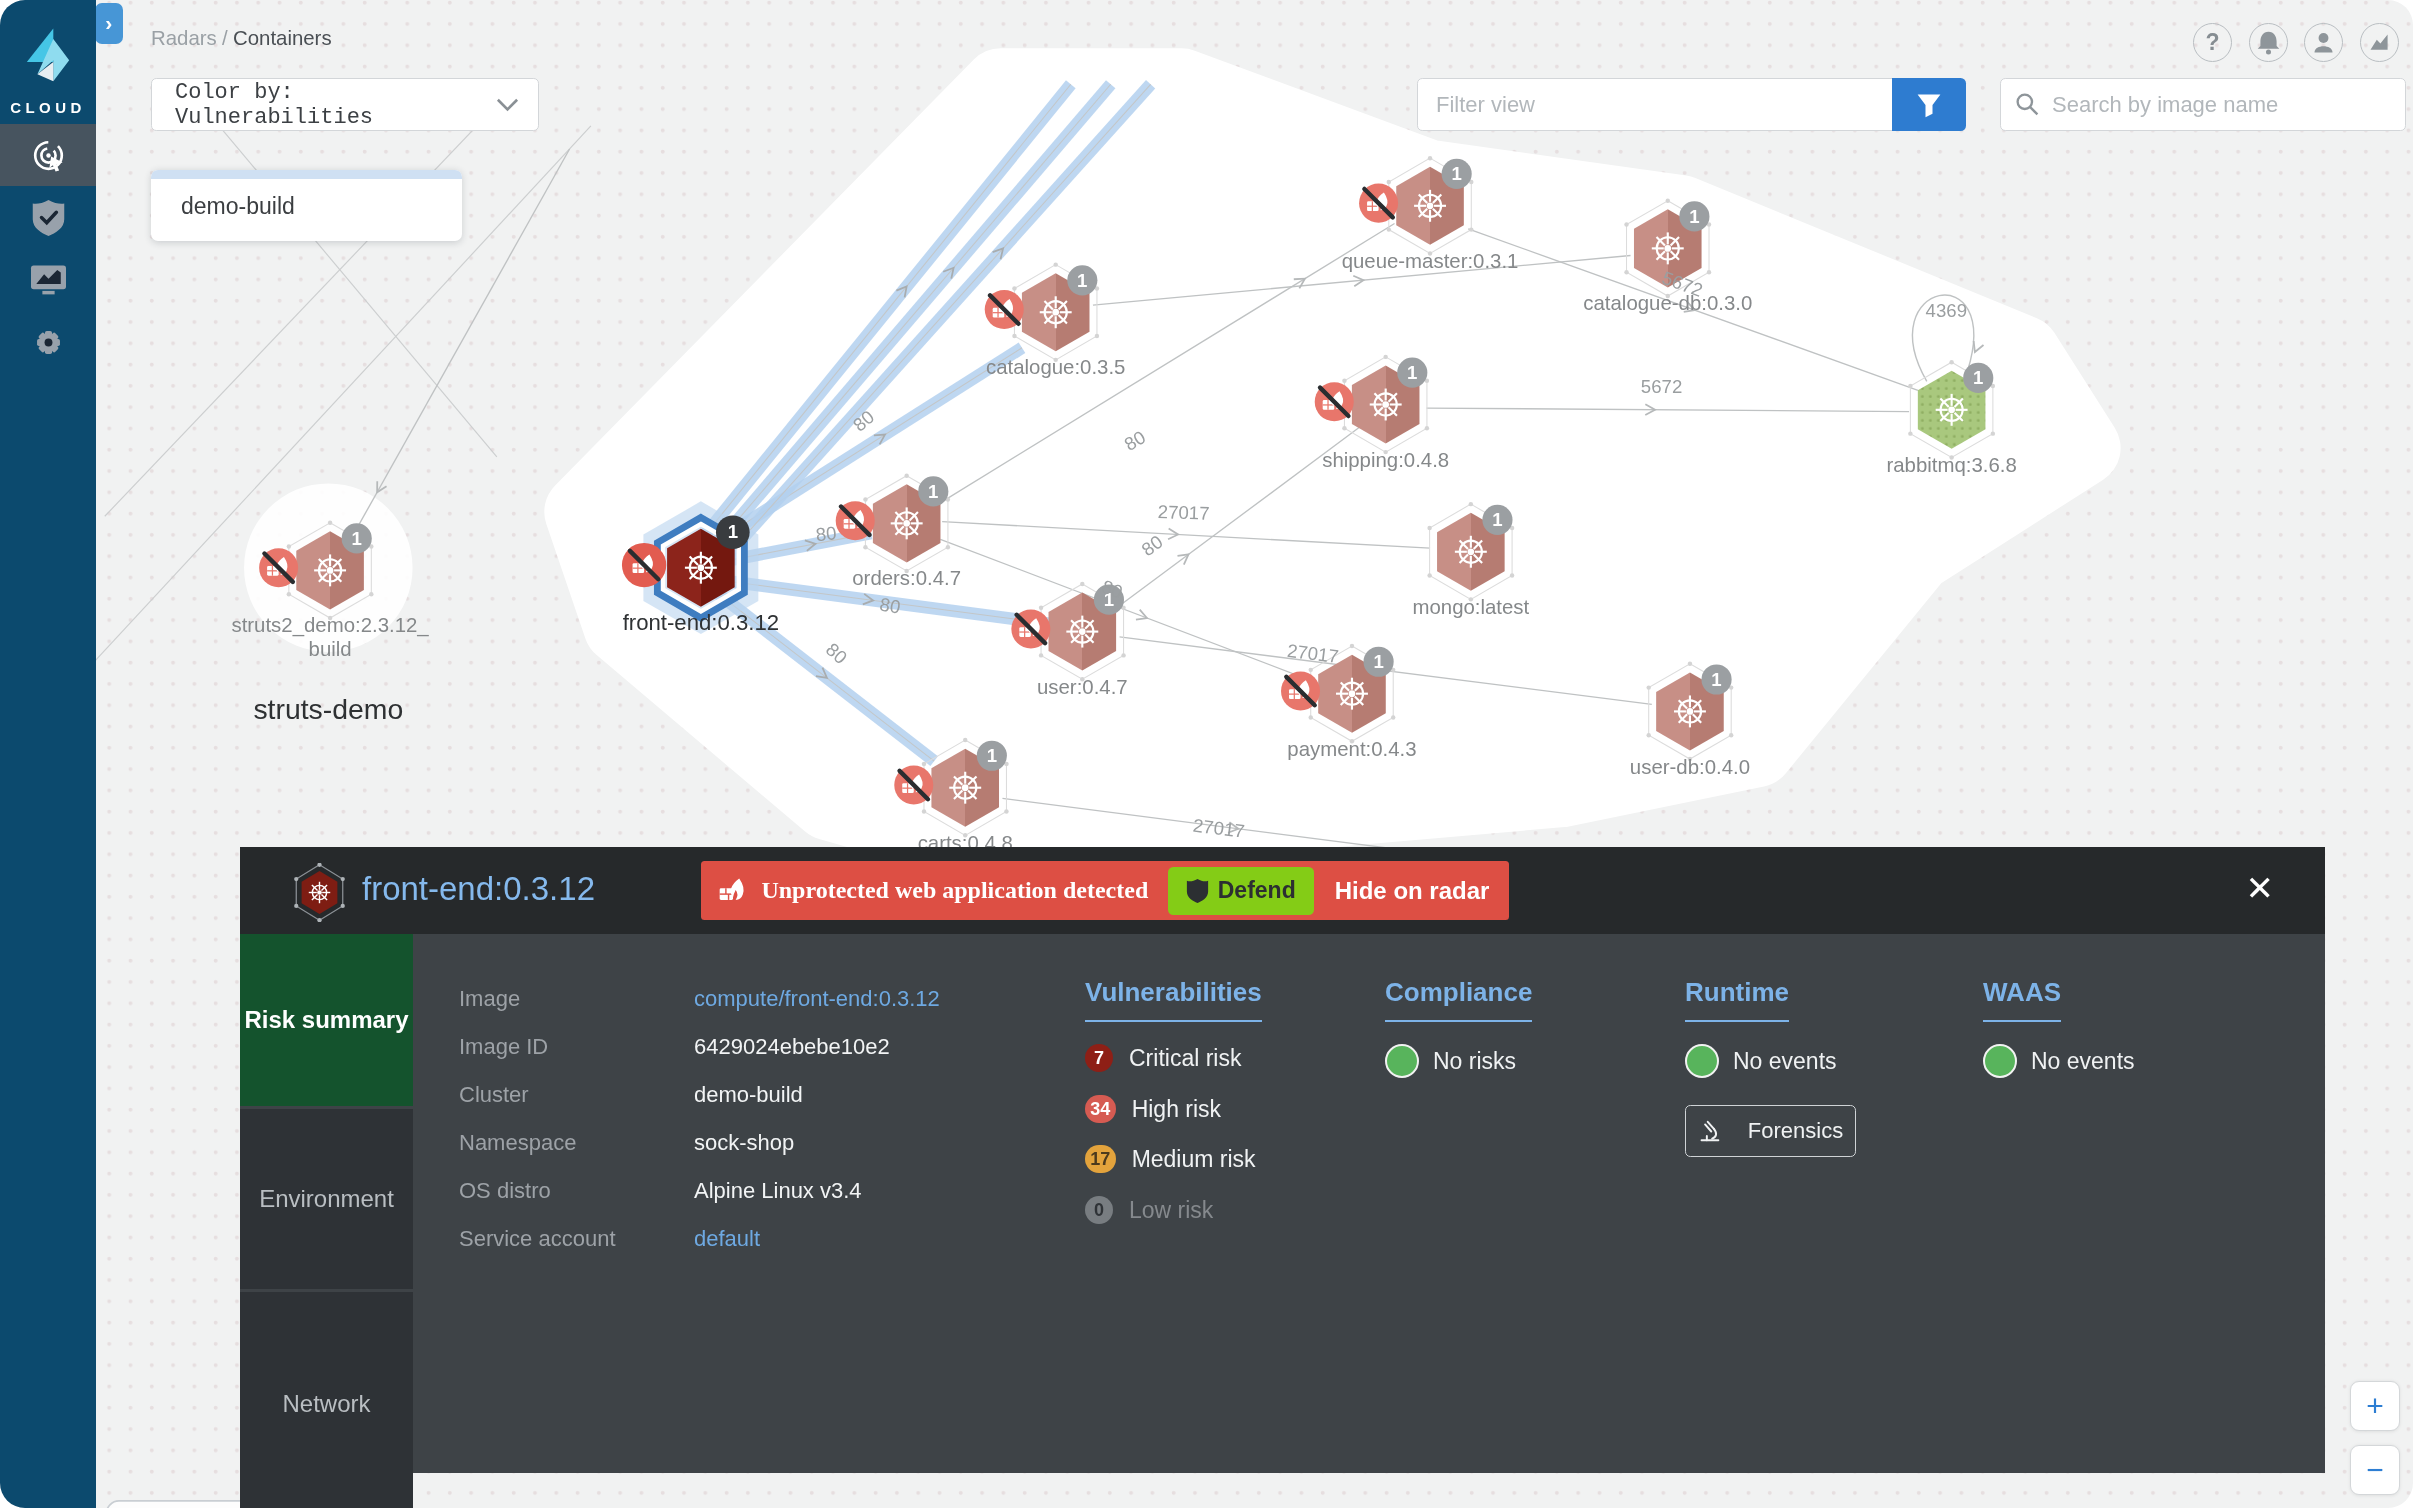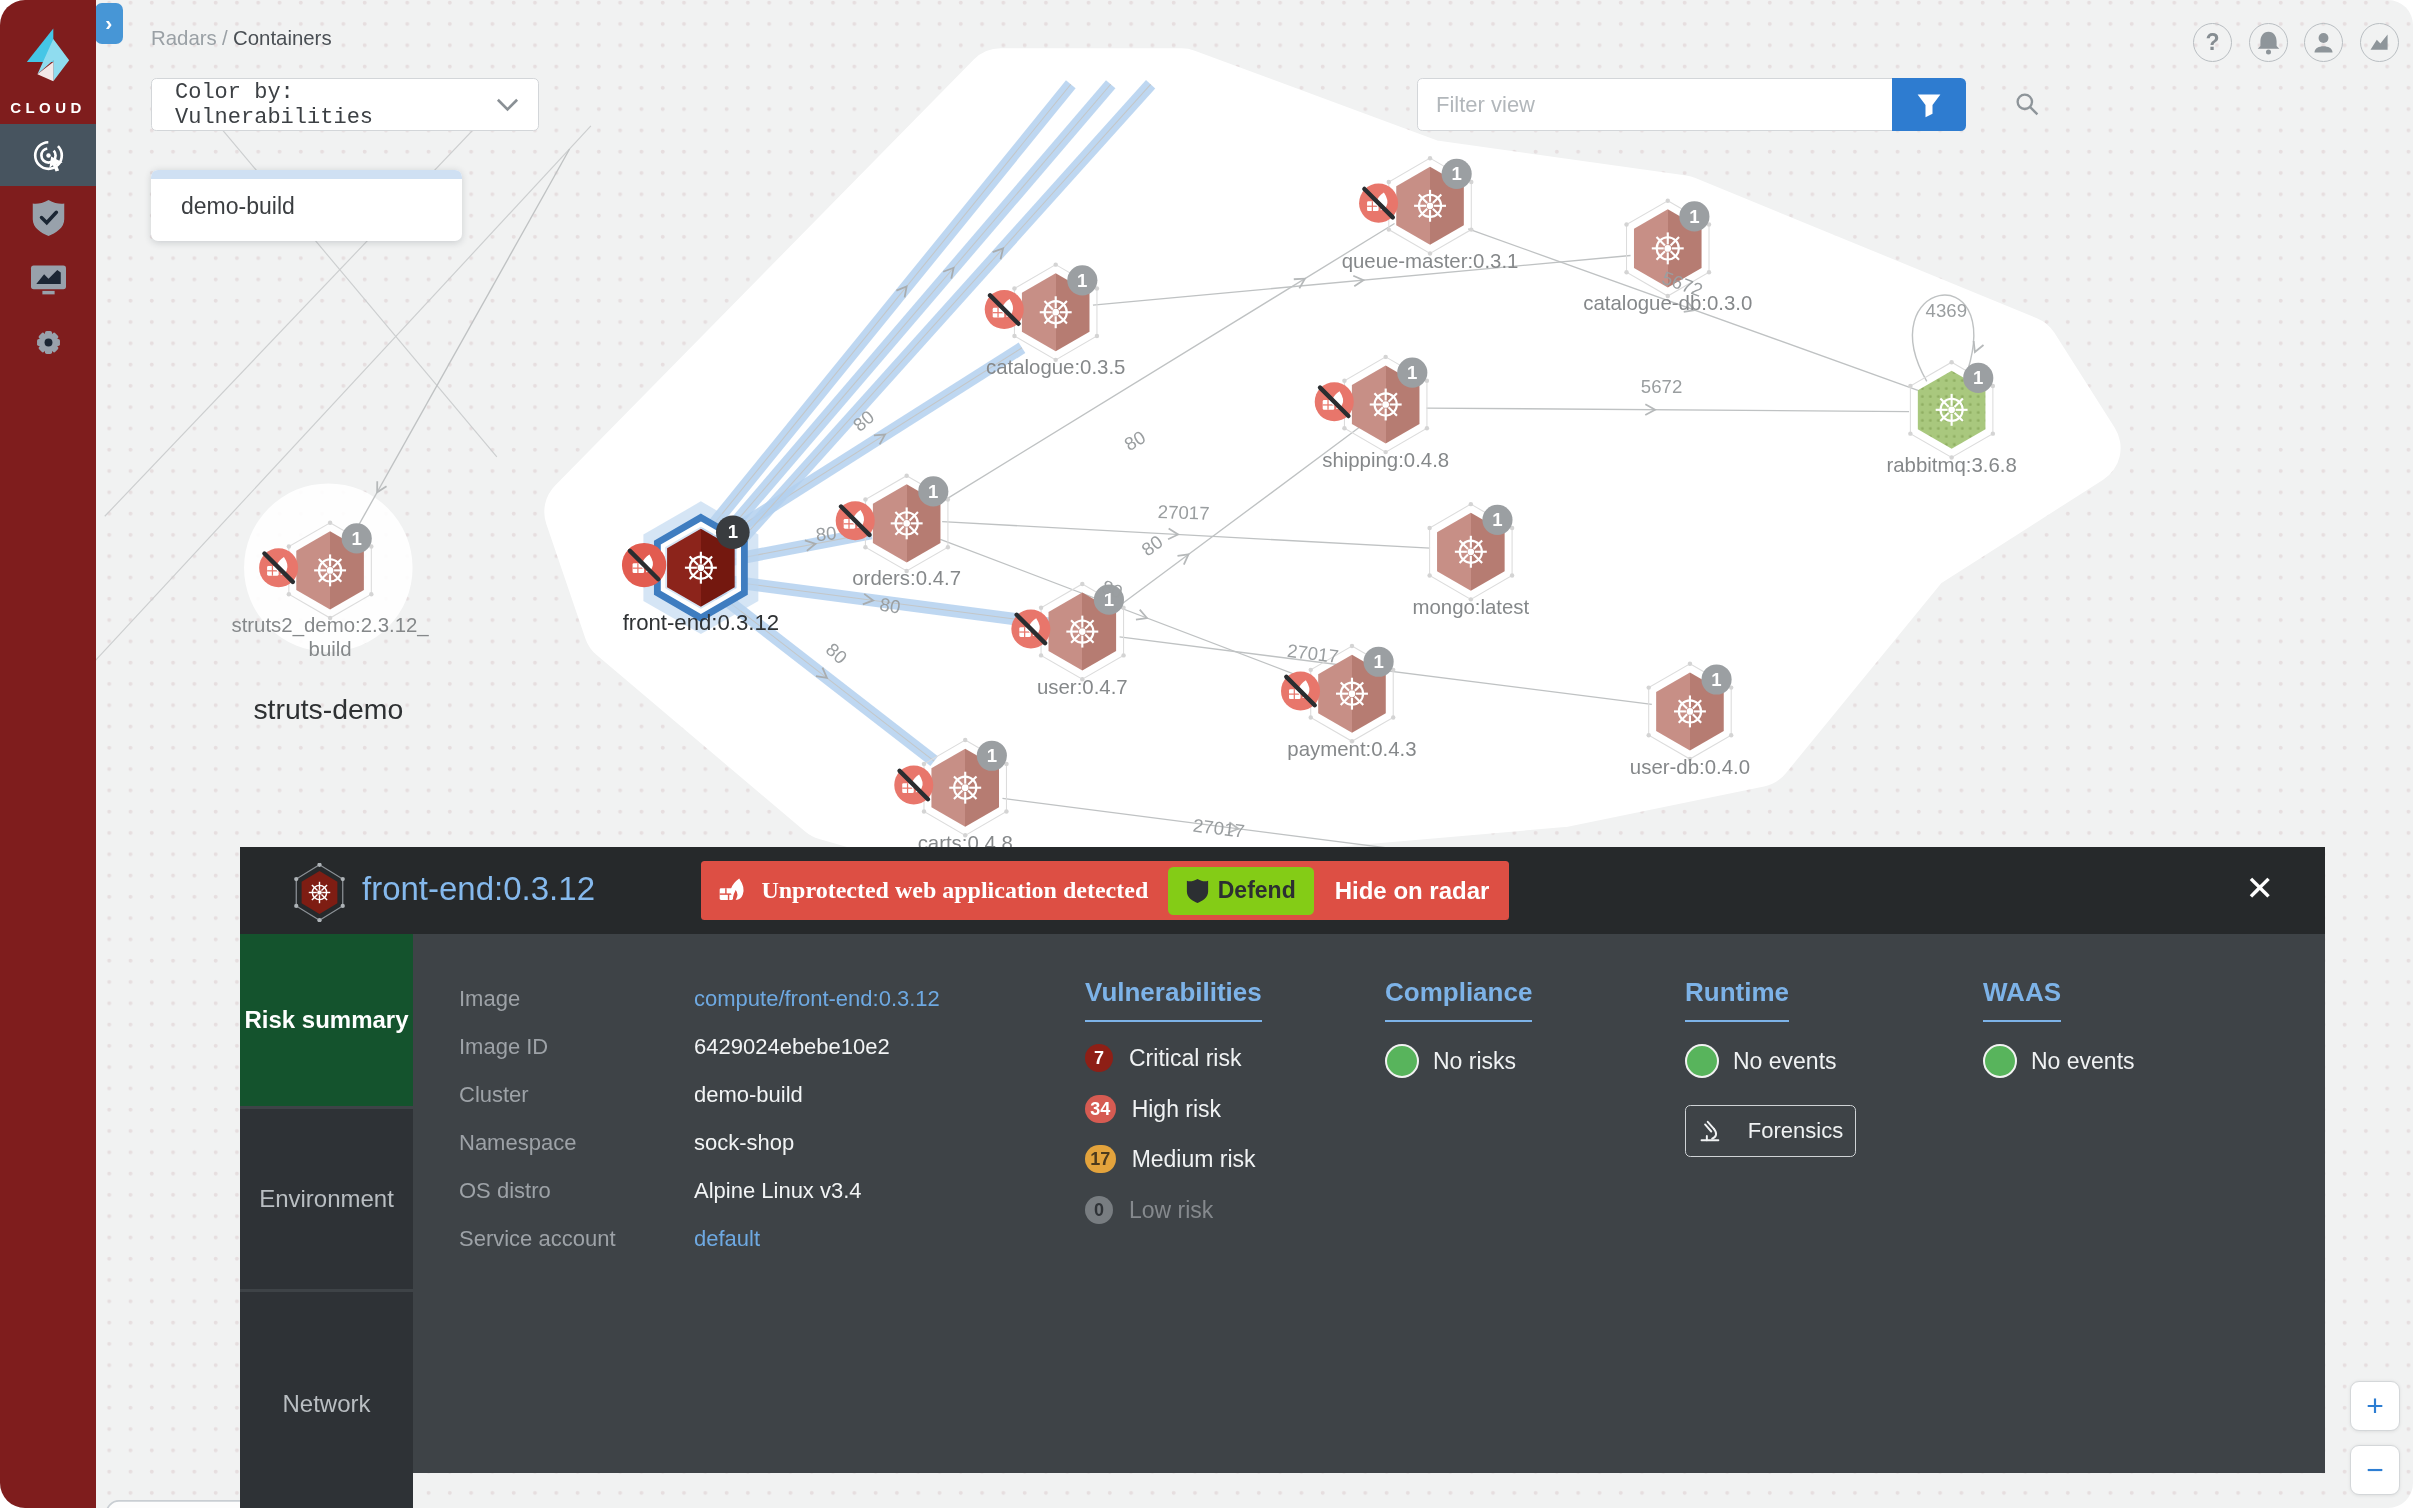--- a/index.html
+++ b/index.html
@@ -1,18 +1,18 @@
 <!DOCTYPE html>
 <html style="font-size:14px"><head>
 <meta charset="utf-8">
 <style>
   html,body{margin:0;padding:0;background:#fff;font-family:"Liberation Sans",sans-serif;}
   .app{position:relative;width:2413px;height:1508px;background:#f1f2f2;border-radius:25px;overflow:hidden;}
   
-  .sidebar{position:absolute;left:0;top:0;width:96px;height:1508px;background:#7f1d1d;z-index:30;}
+  .sidebar{position:absolute;left:0;top:0;width:96px;height:1508px;background:#0c4a6e;z-index:30;}
   .brand-logo{position:absolute;left:18px;top:23px;width:60px;height:69px;}
   .brand-name{position:absolute;left:0;top:99px;width:96px;text-align:center;color:#fff;
     font-size:15px;font-weight:bold;letter-spacing:4.4px;}
   .nav-item{position:absolute;left:0;width:96px;height:62px;display:flex;align-items:center;justify-content:center;cursor:pointer;}
   .nav-item.active{background:#47545f;}
   .expand-tab{position:absolute;left:95px;top:2.7px;width:27.5px;height:41px;background:#4796d6;border-radius:7px;
     color:#fff;font-size:21px;font-weight:bold;display:flex;align-items:center;justify-content:center;z-index:29;cursor:pointer;}
   
   .breadcrumb{position:absolute;left:151px;top:27px;font-size:20.4px;z-index:20;}
   .breadcrumb .bc-section{color:#9aa0a5;} .breadcrumb .bc-sep{color:#9aa0a5;padding:0 5.3px;} .breadcrumb .bc-page{color:#4a4f54;}
@@ -631,20 +631,21 @@
   <input id="filter-input" class="tb-input" placeholder="Filter view" style="">
   <div class="filter-btn">
     <svg width="28" height="28" viewBox="-16 -16 32 32">
       <path d="M-13,-12 L13,-12 L4,0 L4,10 L-4,14 L-4,0 Z" fill="#fff"></path>
     </svg>
   </div>
   <svg class="search-glass" width="27" height="27" viewBox="0 0 30 30">
     <circle cx="12" cy="12" r="8" fill="none" stroke="#8e959a" stroke-width="2.6"></circle>
     <line x1="18" y1="18" x2="26" y2="26" stroke="#8e959a" stroke-width="2.6"></line>
   </svg>
+  <input id="search-input" class="tb-input" placeholder="Search by image name" style="">
 
   <div class="round-icon" style="left:2193px">
     <span style="color:#868d92;font-size:23px;font-weight:bold;">?</span>
   </div>
   <div class="round-icon" style="left:2249px">
     <svg width="27" height="27" viewBox="-15 -15 30 30">
       <path d="M0,-12 C6,-12 9,-7 9,-1 L9,4 L12,7 L-12,7 L-9,4 L-9,-1 C-9,-7 -6,-12 0,-12 Z" fill="#8e959a"></path>
       <circle cx="0" cy="10.5" r="2.8" fill="#8e959a"></circle>
     </svg>
   </div>

